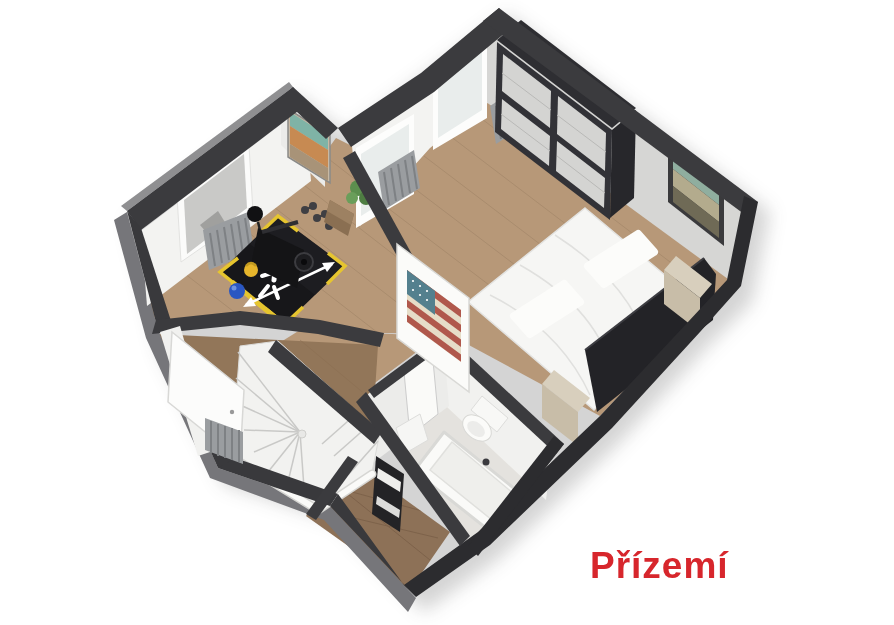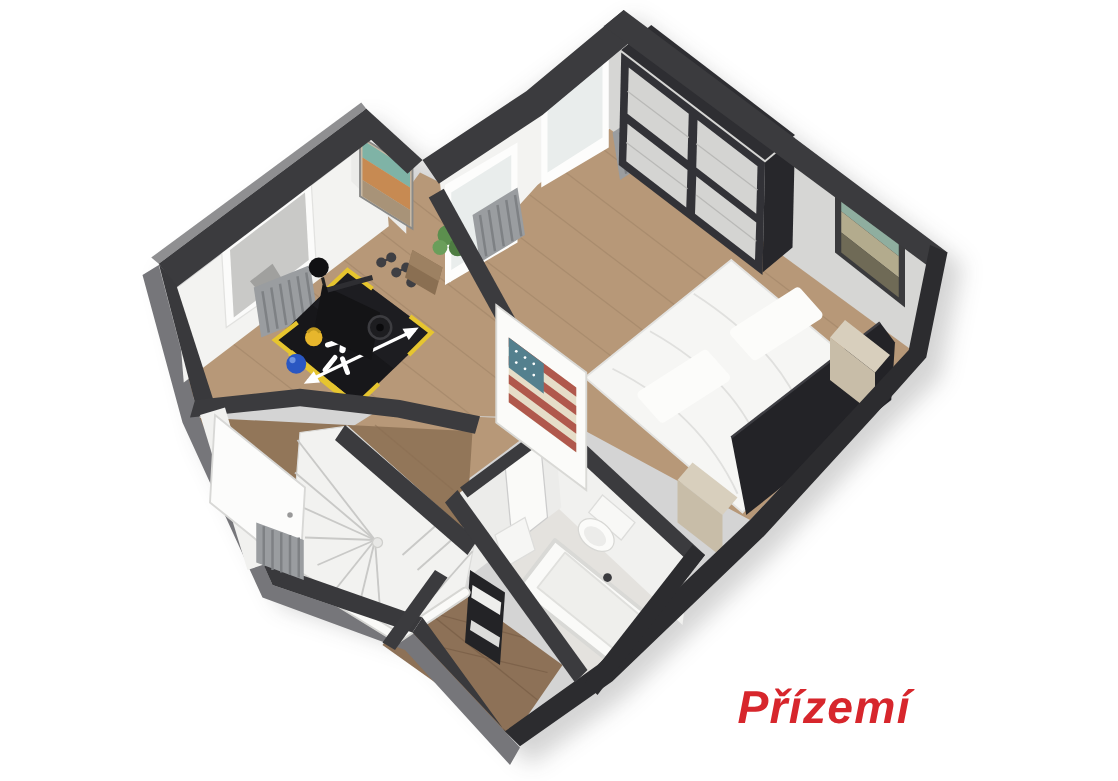--- a/index.html
+++ b/index.html
@@ -1,17 +1,17 @@
 <!DOCTYPE html>
 <html><head>
 <meta charset="utf-8">
 <style>
   html,body{margin:0;padding:0;background:#ffffff;}
   #stage{position:relative;width:894px;height:625px;background:#ffffff;overflow:hidden;
-         font-family:"Liberation Sans", sans-serif;font-style:italic;}
+         font-family:"Liberation Sans", sans-serif;}
   svg{position:absolute;left:0;top:0;}
   .soft{filter:blur(9px);}
   text.floorlabel{font-family:"Liberation Sans", sans-serif;font-weight:bold;font-size:37px;letter-spacing:1px;}
 </style>
 </head>
 <body>
 
 <div id="stage">
 <svg width="894" height="625" viewBox="0 0 894 625">
 

